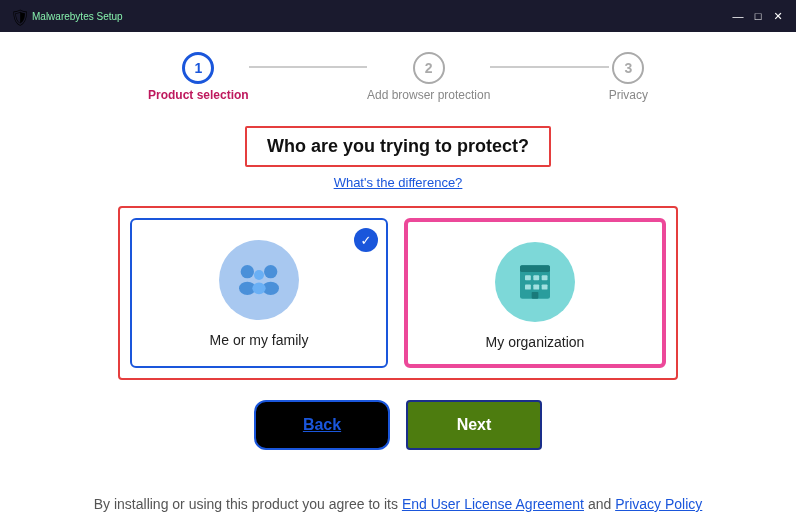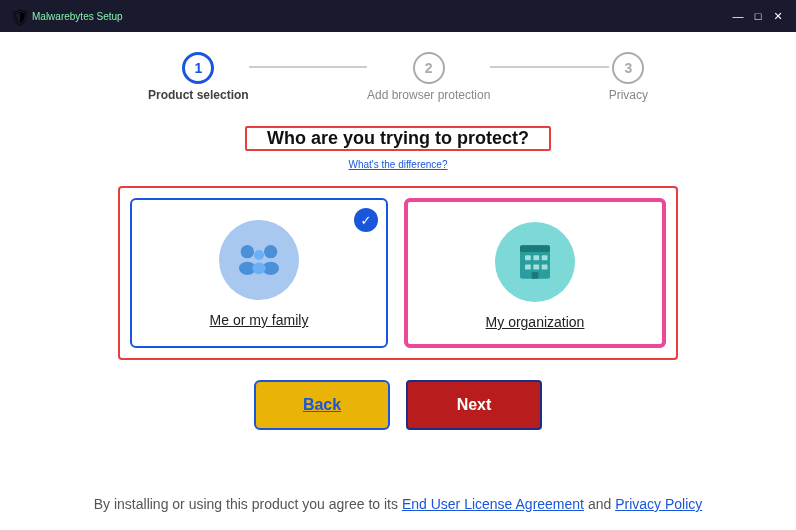--- a/index.html
+++ b/index.html
@@ -95,48 +95,48 @@
       background: #fff;
       border: 2px solid #aaa;
       color: #aaa;
     }
     .step-label {
       font-size: 12px;
       margin-top: 4px;
       white-space: nowrap;
     }
     .step-label.active {
-      color: #404040;
+      color: #be185d;
       font-weight: 700;
     }
     .step-label.inactive {
       color: #888;
     }
     .step-line {
       flex: 1;
       height: 2px;
       background: #ccc;
       margin-bottom: 20px;
     }
 
     
     .question-box {
       border: 2px solid #e53e3e;
       border-radius: 2px;
-      padding: 0 20px;
+      padding: 8px 20px;
       margin-bottom: 8px;
     }
     .question-text {
       font-size: 18px;
       font-weight: 700;
       color: #111;
     }
     .difference-link {
       color: #1a56db;
-      font-size: 10px;
+      font-size: 13px;
       text-decoration: underline;
       margin-bottom: 16px;
       cursor: pointer;
     }
 
     
     .options-outer {
       border: 2px solid #e53e3e;
       border-radius: 4px;
       padding: 10px;
@@ -186,46 +186,45 @@
     }
     .option-icon-circle.family {
       background: #a8c8f0;
     }
     .option-icon-circle.org {
       background: #7dd8d8;
     }
     .option-label {
       font-size: 14px;
       color: #222;
-      text-decoration: underline;
     }
 
     
     .buttons-row {
       display: flex;
       gap: 16px;
       margin-bottom: 10px;
     }
     .btn-back {
       width: 136px;
       height: 50px;
       border: 2px solid #1a56db;
-      background: #eab308;
+      background: #000000;
       color: #1a56db;
       font-size: 16px;
       font-weight: 600;
-      border-radius: 6px;
+      border-radius: 12px;
       cursor: pointer;
       text-decoration: underline;
     }
     .btn-next {
       width: 136px;
       height: 50px;
       border: 2px solid #1a2e8a;
-      background: #b91c1c;
+      background: #4d7c0f;
       color: #fff;
       font-size: 16px;
       font-weight: 700;
       border-radius: 4px;
       cursor: pointer;
     }
 
     
     .footer {
       font-size: 14px;

